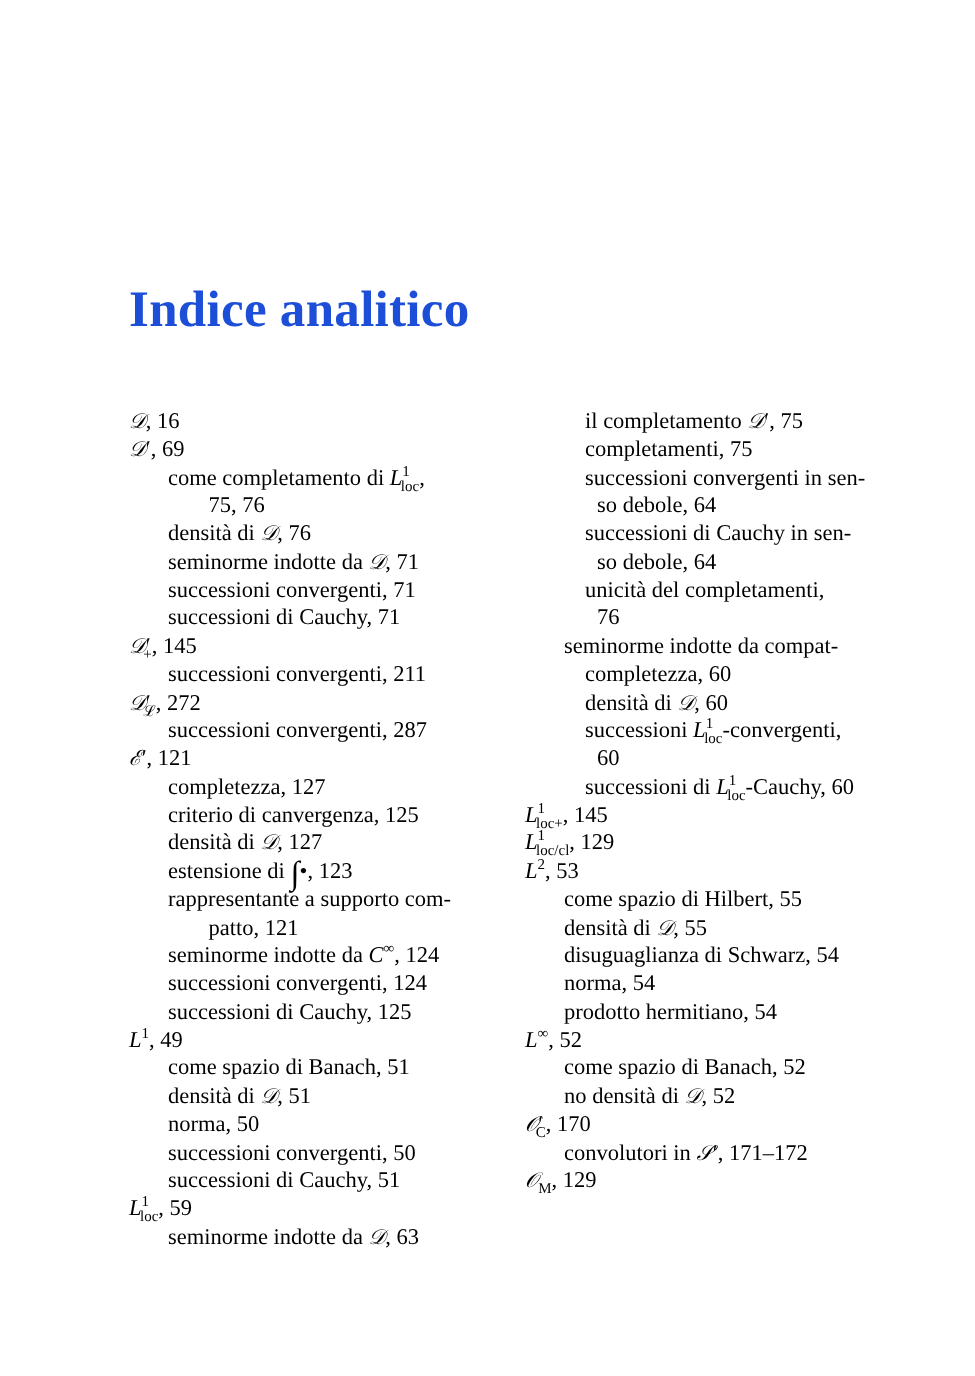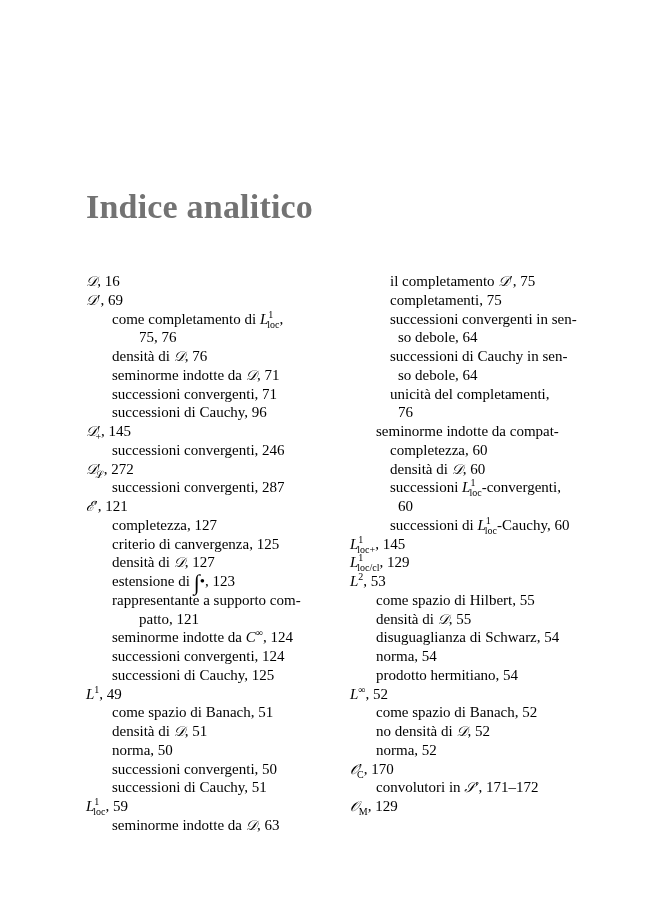--- a/index.html
+++ b/index.html
@@ -4,21 +4,21 @@
 <style>
   html, body { margin: 0; padding: 0; }
   body {
     width: 650px; height: 917px; background: #ffffff; position: relative;
     font-family: "DejaVu Serif", "Liberation Serif", serif; color: #222;
     overflow: hidden;
   }
   .title {
     position: absolute; left: 86px; top: 188px;
     font-family: "Liberation Serif", "DejaVu Serif", serif;
-    font-weight: bold; font-size: 34px; color: #737373; letter-spacing: 0.2px;
+    font-weight: bold; font-size: 34px; color: #1d4ed8; letter-spacing: 0.2px;
   }
   .col { position: absolute; top: 272px; font-family: "Liberation Serif", serif; font-size: 15px; line-height: 18.75px; color: #000000; }
   .col.left { left: 86px; width: 240px; }
   .col.right { left: 350px; width: 240px; }
   .line { white-space: nowrap; height: 18.75px; }
   .l0 { padding-left: 0; }
   .l1 { padding-left: 26px; }
   .l2 { padding-left: 40px; }
   .c1 { padding-left: 53px; }
   .c2 { padding-left: 48px; }
@@ -32,23 +32,23 @@
 <div class="title">Indice analitico</div>
 
 <div class="col left" id="colLeft">
     <div class="line l0"><span class="cal">𝒟</span>, 16</div>
     <div class="line l0"><span class="cal">𝒟</span>′, 69</div>
     <div class="line l1">come completamento di <i>L</i><sup>1</sup><sub style="margin-left:-6px">loc</sub>,</div>
     <div class="line c1">75, 76</div>
     <div class="line l1">densità di <span class="cal">𝒟</span>, 76</div>
     <div class="line l1">seminorme indotte da <span class="cal">𝒟</span>, 71</div>
     <div class="line l1">successioni convergenti, 71</div>
-    <div class="line l1">successioni di Cauchy, 96</div>
+    <div class="line l1">successioni di Cauchy, 71</div>
     <div class="line l0"><span class="cal"><span class="cal">𝒟</span></span>′<sub style="margin-left:-5px">+</sub>, 145</div>
-    <div class="line l1">successioni convergenti, 246</div>
+    <div class="line l1">successioni convergenti, 211</div>
     <div class="line l0"><span class="cal"><span class="cal">𝒟</span></span>′<sub style="margin-left:-5px">ℒ</sub>, 272</div>
     <div class="line l1">successioni convergenti, 287</div>
     <div class="line l0"><span class="cal">ℰ</span>′, 121</div>
     <div class="line l1">completezza, 127</div>
     <div class="line l1">criterio di canvergenza, 125</div>
     <div class="line l1">densità di <span class="cal">𝒟</span>, 127</div>
     <div class="line l1">estensione di <span class="integ">∫</span>•, 123</div>
     <div class="line l1">rappresentante a supporto com-</div>
     <div class="line c1">patto, 121</div>
     <div class="line l1">seminorme indotte da <i>C</i><sup>∞</sup>, 124</div>
@@ -82,17 +82,16 @@
     <div class="line l0"><i>L</i><sup>1</sup><sub style="margin-left:-6px">loc/cl</sub>, 129</div>
     <div class="line l0"><i>L</i><sup>2</sup>, 53</div>
     <div class="line l1">come spazio di Hilbert, 55</div>
     <div class="line l1">densità di <span class="cal">𝒟</span>, 55</div>
     <div class="line l1">disuguaglianza di Schwarz, 54</div>
     <div class="line l1">norma, 54</div>
     <div class="line l1">prodotto hermitiano, 54</div>
     <div class="line l0"><i>L</i><sup>∞</sup>, 52</div>
     <div class="line l1">come spazio di Banach, 52</div>
     <div class="line l1">no densità di <span class="cal">𝒟</span>, 52</div>
-    <div class="line l1">norma, 52</div>
     <div class="line l0"><span class="cal">𝒪</span>′<sub style="margin-left:-5px">C</sub>, 170</div>
     <div class="line l1">convolutori in <span class="cal">𝒮</span>′, 171–172</div>
     <div class="line l0"><span class="cal">𝒪</span><sub>M</sub>, 129</div>
   </div>
 
 </body></html>

